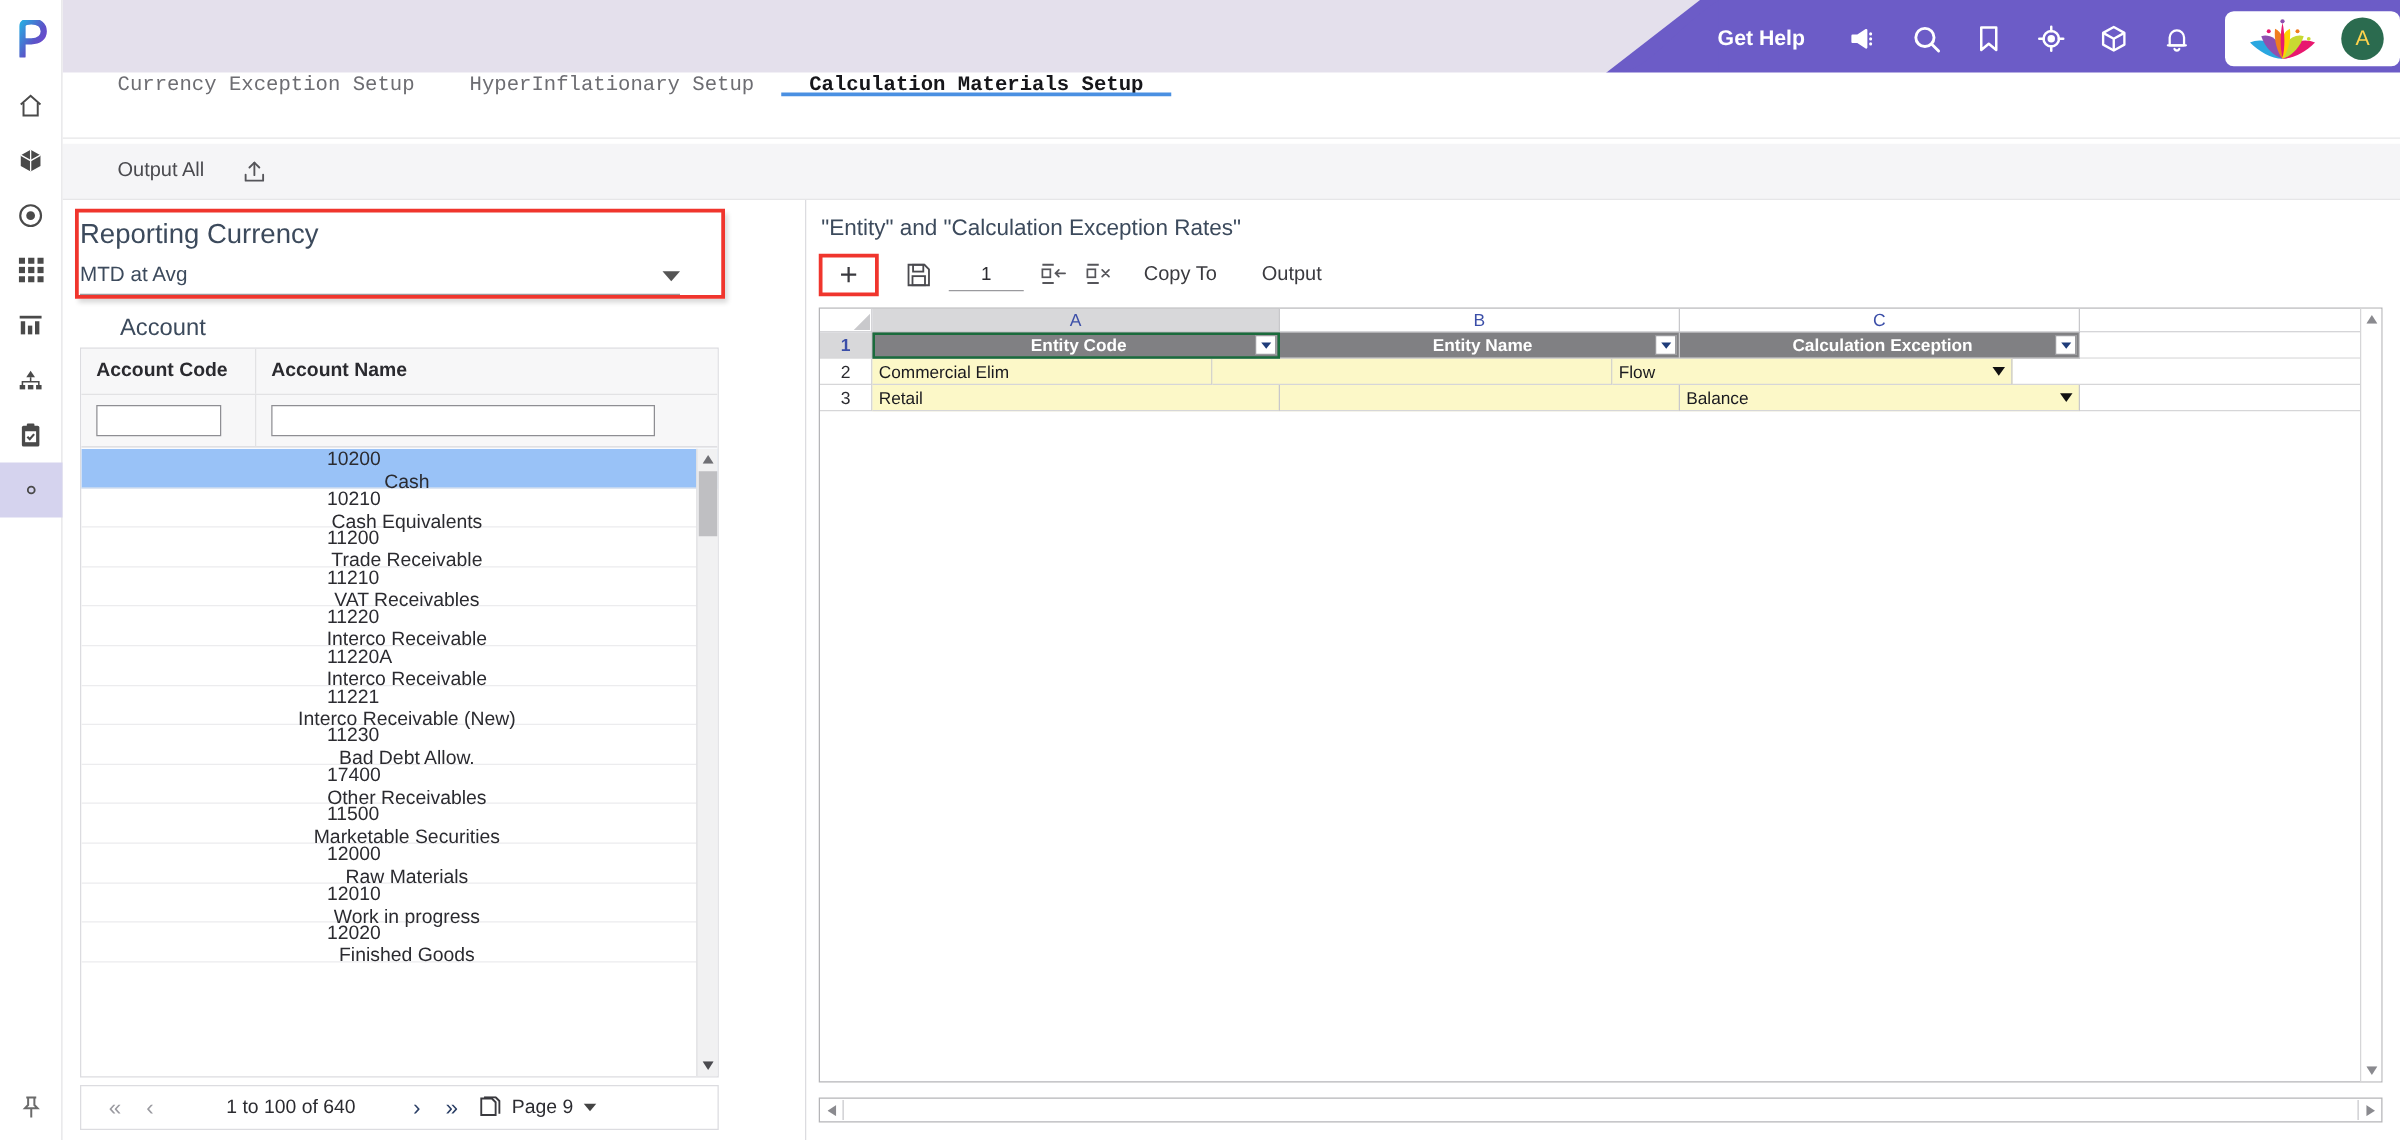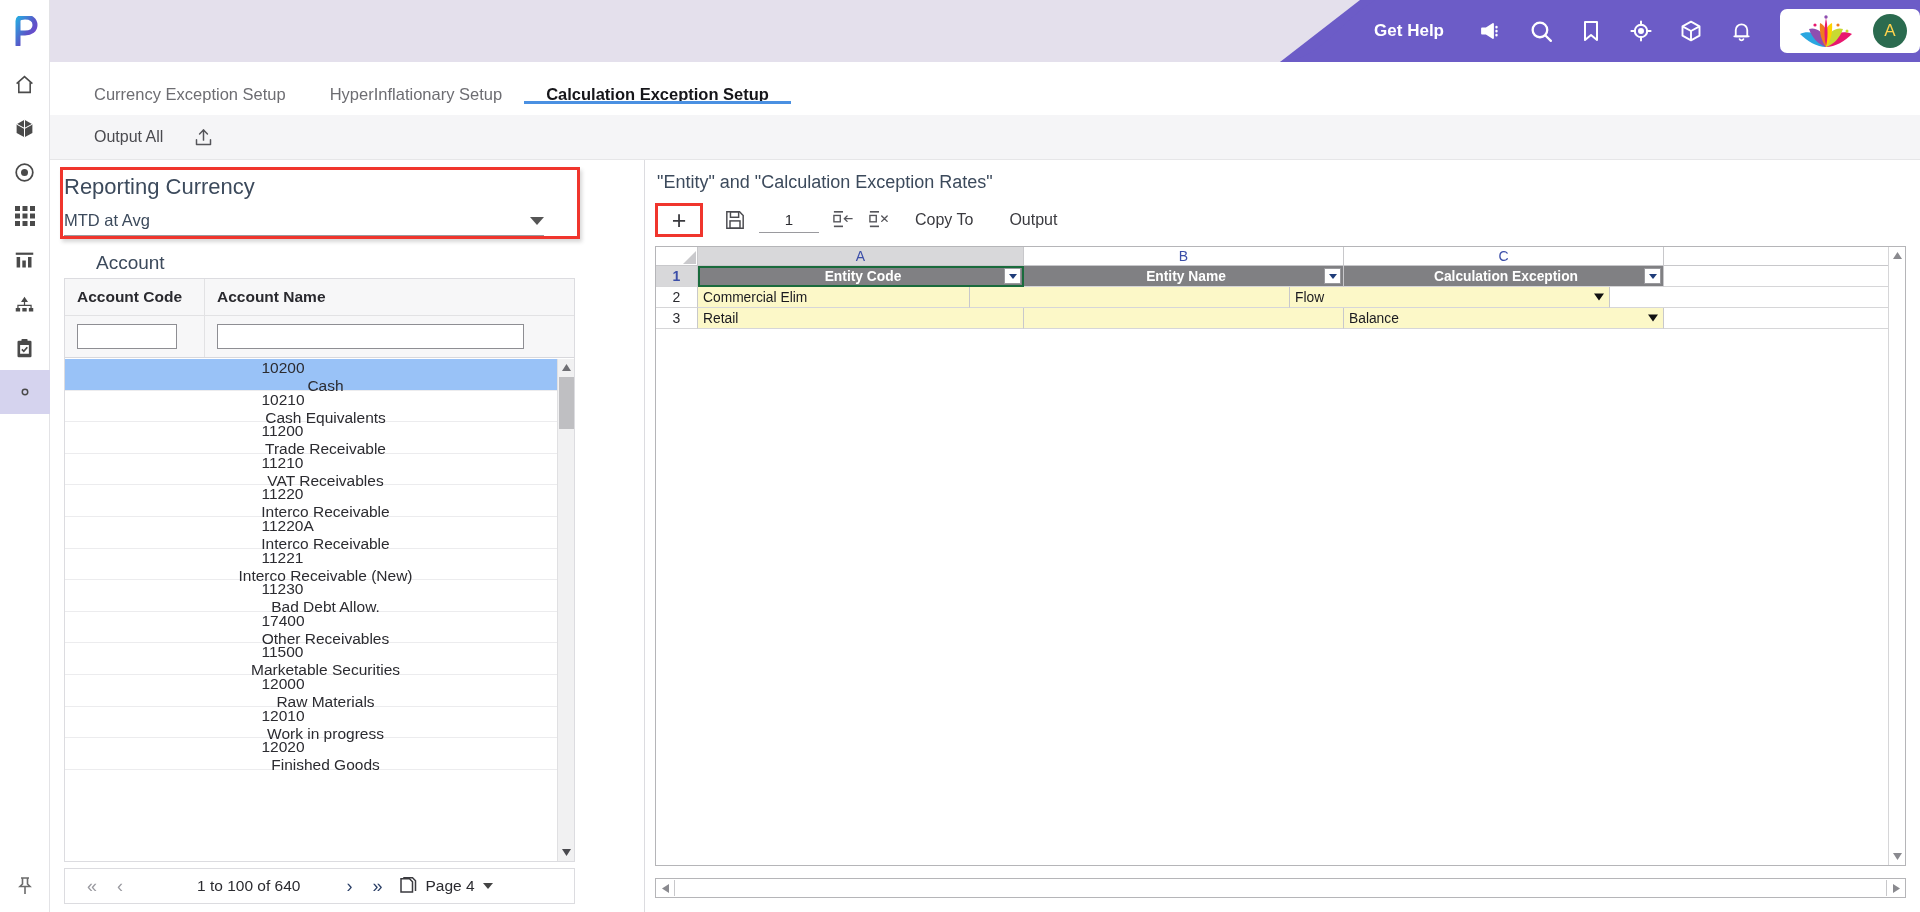--- a/index.html
+++ b/index.html
@@ -62,23 +62,24 @@
     height: 44px; display: flex; align-items: center; gap: 14px; padding: 0 13px;
   }
   .avatar {
     width: 34px; height: 34px; border-radius: 50%; background: #2b6b4f;
     color: #ffd34d; font-size: 17px; display: flex; align-items: center; justify-content: center;
     font-weight: 500;
   }
 
   
   .tabbar {
-    position: absolute; left: 50px; top: 68px; right: 0; height: 53px;
-    background: #ffffff; display: flex; align-items: center; padding-left: 22px;
+    position: absolute; left: 50px; top: 58px; right: 0; height: 53px;
+    background: #ffffff; display: flex; align-items: flex-start; padding-left: 22px;
     border-bottom: 1px solid #e6e6e8;
+    font-family: Liberation Mono, monospace;
   }
   .tab {
     display: flex; align-items: center; padding: 0 22px; font-size: 16.5px;
     color: #6d6d72; cursor: pointer; position: relative; white-space: nowrap;
   }
   .tab.active { color: #16161a; font-weight: bold; }
   .tab.active::after {
     content: ""; position: absolute; left: 0; right: 0; bottom: 0; height: 3px; background: #4a90e2;
   }
 
@@ -158,21 +159,21 @@
   .sb-arrow { width: 17px; height: 17px; display: flex; align-items: center; justify-content: center; }
   .sb-thumb { position: absolute; left: 1px; width: 15px; background: #bfbfc2; }
 
   .pager {
     position: absolute; left: 58px; bottom: 8px; width: 511px; height: 36px;
     border: 1px solid #dcdce0; background: #ffffff; display: flex; align-items: center;
     padding: 0 12px; gap: 0;
   }
   .pg-btn { padding: 0 10px; color: #2b3f66; font-size: 18px; cursor: pointer; display: flex; align-items: center; }
   .pg-btn.disabled { color: #9a9aa0; }
-  .pg-text { font-size: 15.5px; color: #2b2b30; margin: 0 36px 0 64px; white-space: nowrap; }
+  .pg-text { font-size: 15.5px; color: #2b2b30; margin: 0 36px 0 48px; white-space: nowrap; }
   .pg-page { font-size: 15.5px; color: #2b2b30; margin-left: 8px; display: flex; align-items: center; gap: 8px; cursor: pointer; }
   .small-caret { width: 0; height: 0; border-left: 5px solid transparent; border-right: 5px solid transparent; border-top: 6px solid #444; }
 
   
   .rp-title { position: absolute; left: 12px; top: 12px; font-size: 18px; color: #3c4a5c; white-space: nowrap; }
   .ss-toolbar {
     position: absolute; left: 10px; top: 42px; right: 20px; height: 36px;
     display: flex; align-items: center;
   }
   .ss-add-wrap {
@@ -415,21 +416,21 @@
           </span>
           <span class="avatar">A</span>
         </div>
       </div>
     </div>
   </div>
 
   <div class="tabbar">
     <div class="tab">Currency Exception Setup</div>
     <div class="tab">HyperInflationary Setup</div>
-    <div class="tab active">Calculation Exception Setup</div>
+    <div class="tab active">Calculation Materials Setup</div>
   </div>
 
   <div class="subbar">
     <div class="subbar-btn">Output All</div>
     <div class="subbar-icon">
       <svg width="21" height="21" viewBox="0 0 24 24" fill="none" stroke="#55555a" stroke-width="1.7" stroke-linecap="round" stroke-linejoin="round">
           <path d="M12 15 V3.5"></path>
           <path d="M7.5 8 L12 3.5 L16.5 8"></path>
           <path d="M4 14.5 V20 H20 V14.5"></path>
         </svg>
@@ -537,21 +538,21 @@
         <div class="pg-text">1 to 100 of 640</div>
         <div class="pg-btn">›</div>
         <div class="pg-btn">»</div>
         <div class="pg-page">
           <span>
             <svg width="17" height="19" viewBox="0 0 17 19" fill="none" stroke="#3a3a3f" stroke-width="1.5">
                 <path d="M1 1.8 H9.5 L12.5 4.8 V15 H1 Z"></path>
                 <path d="M4 1.8 V0.8 H12.5 L15.5 3.8 V14"></path>
               </svg>
           </span>
-          <span>Page 4</span>
+          <span>Page 9</span>
           <span class="small-caret"></span>
         </div>
       </div>
     </div>
 
     <div class="right-pane">
       <div class="rp-title">"Entity" and "Calculation Exception Rates"</div>
 
       <div class="ss-toolbar">
         <div class="ss-add-wrap">

